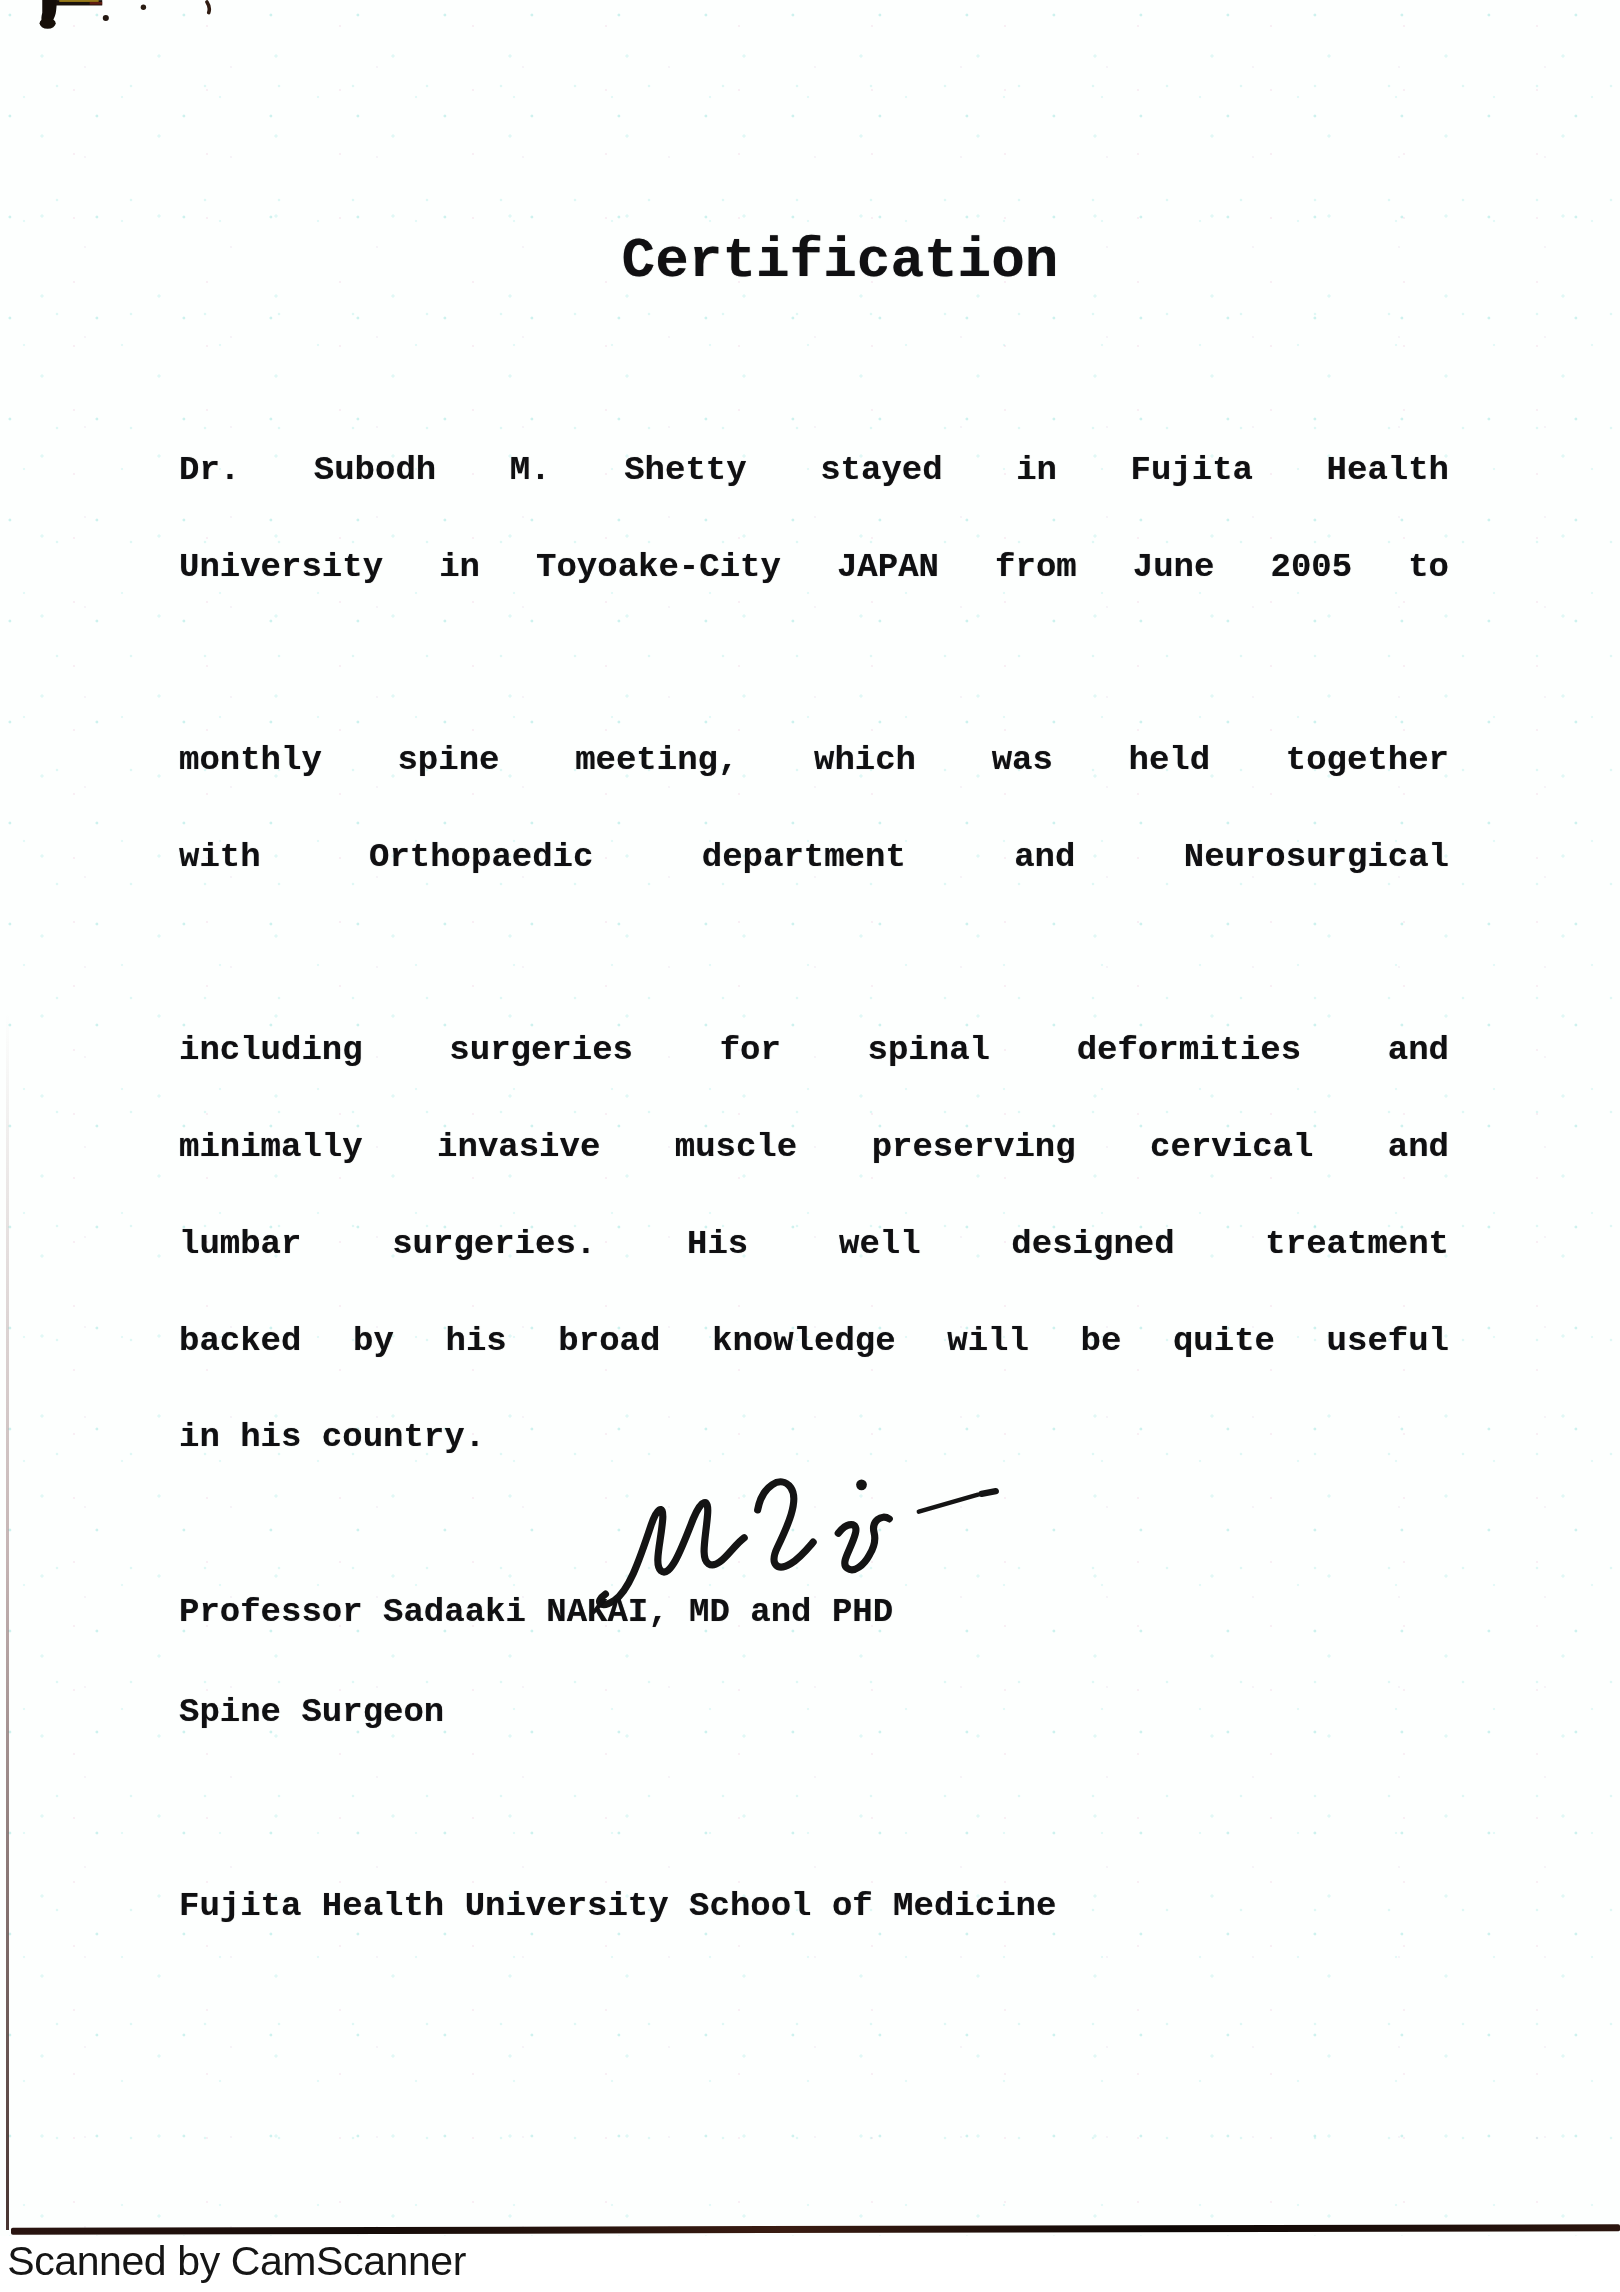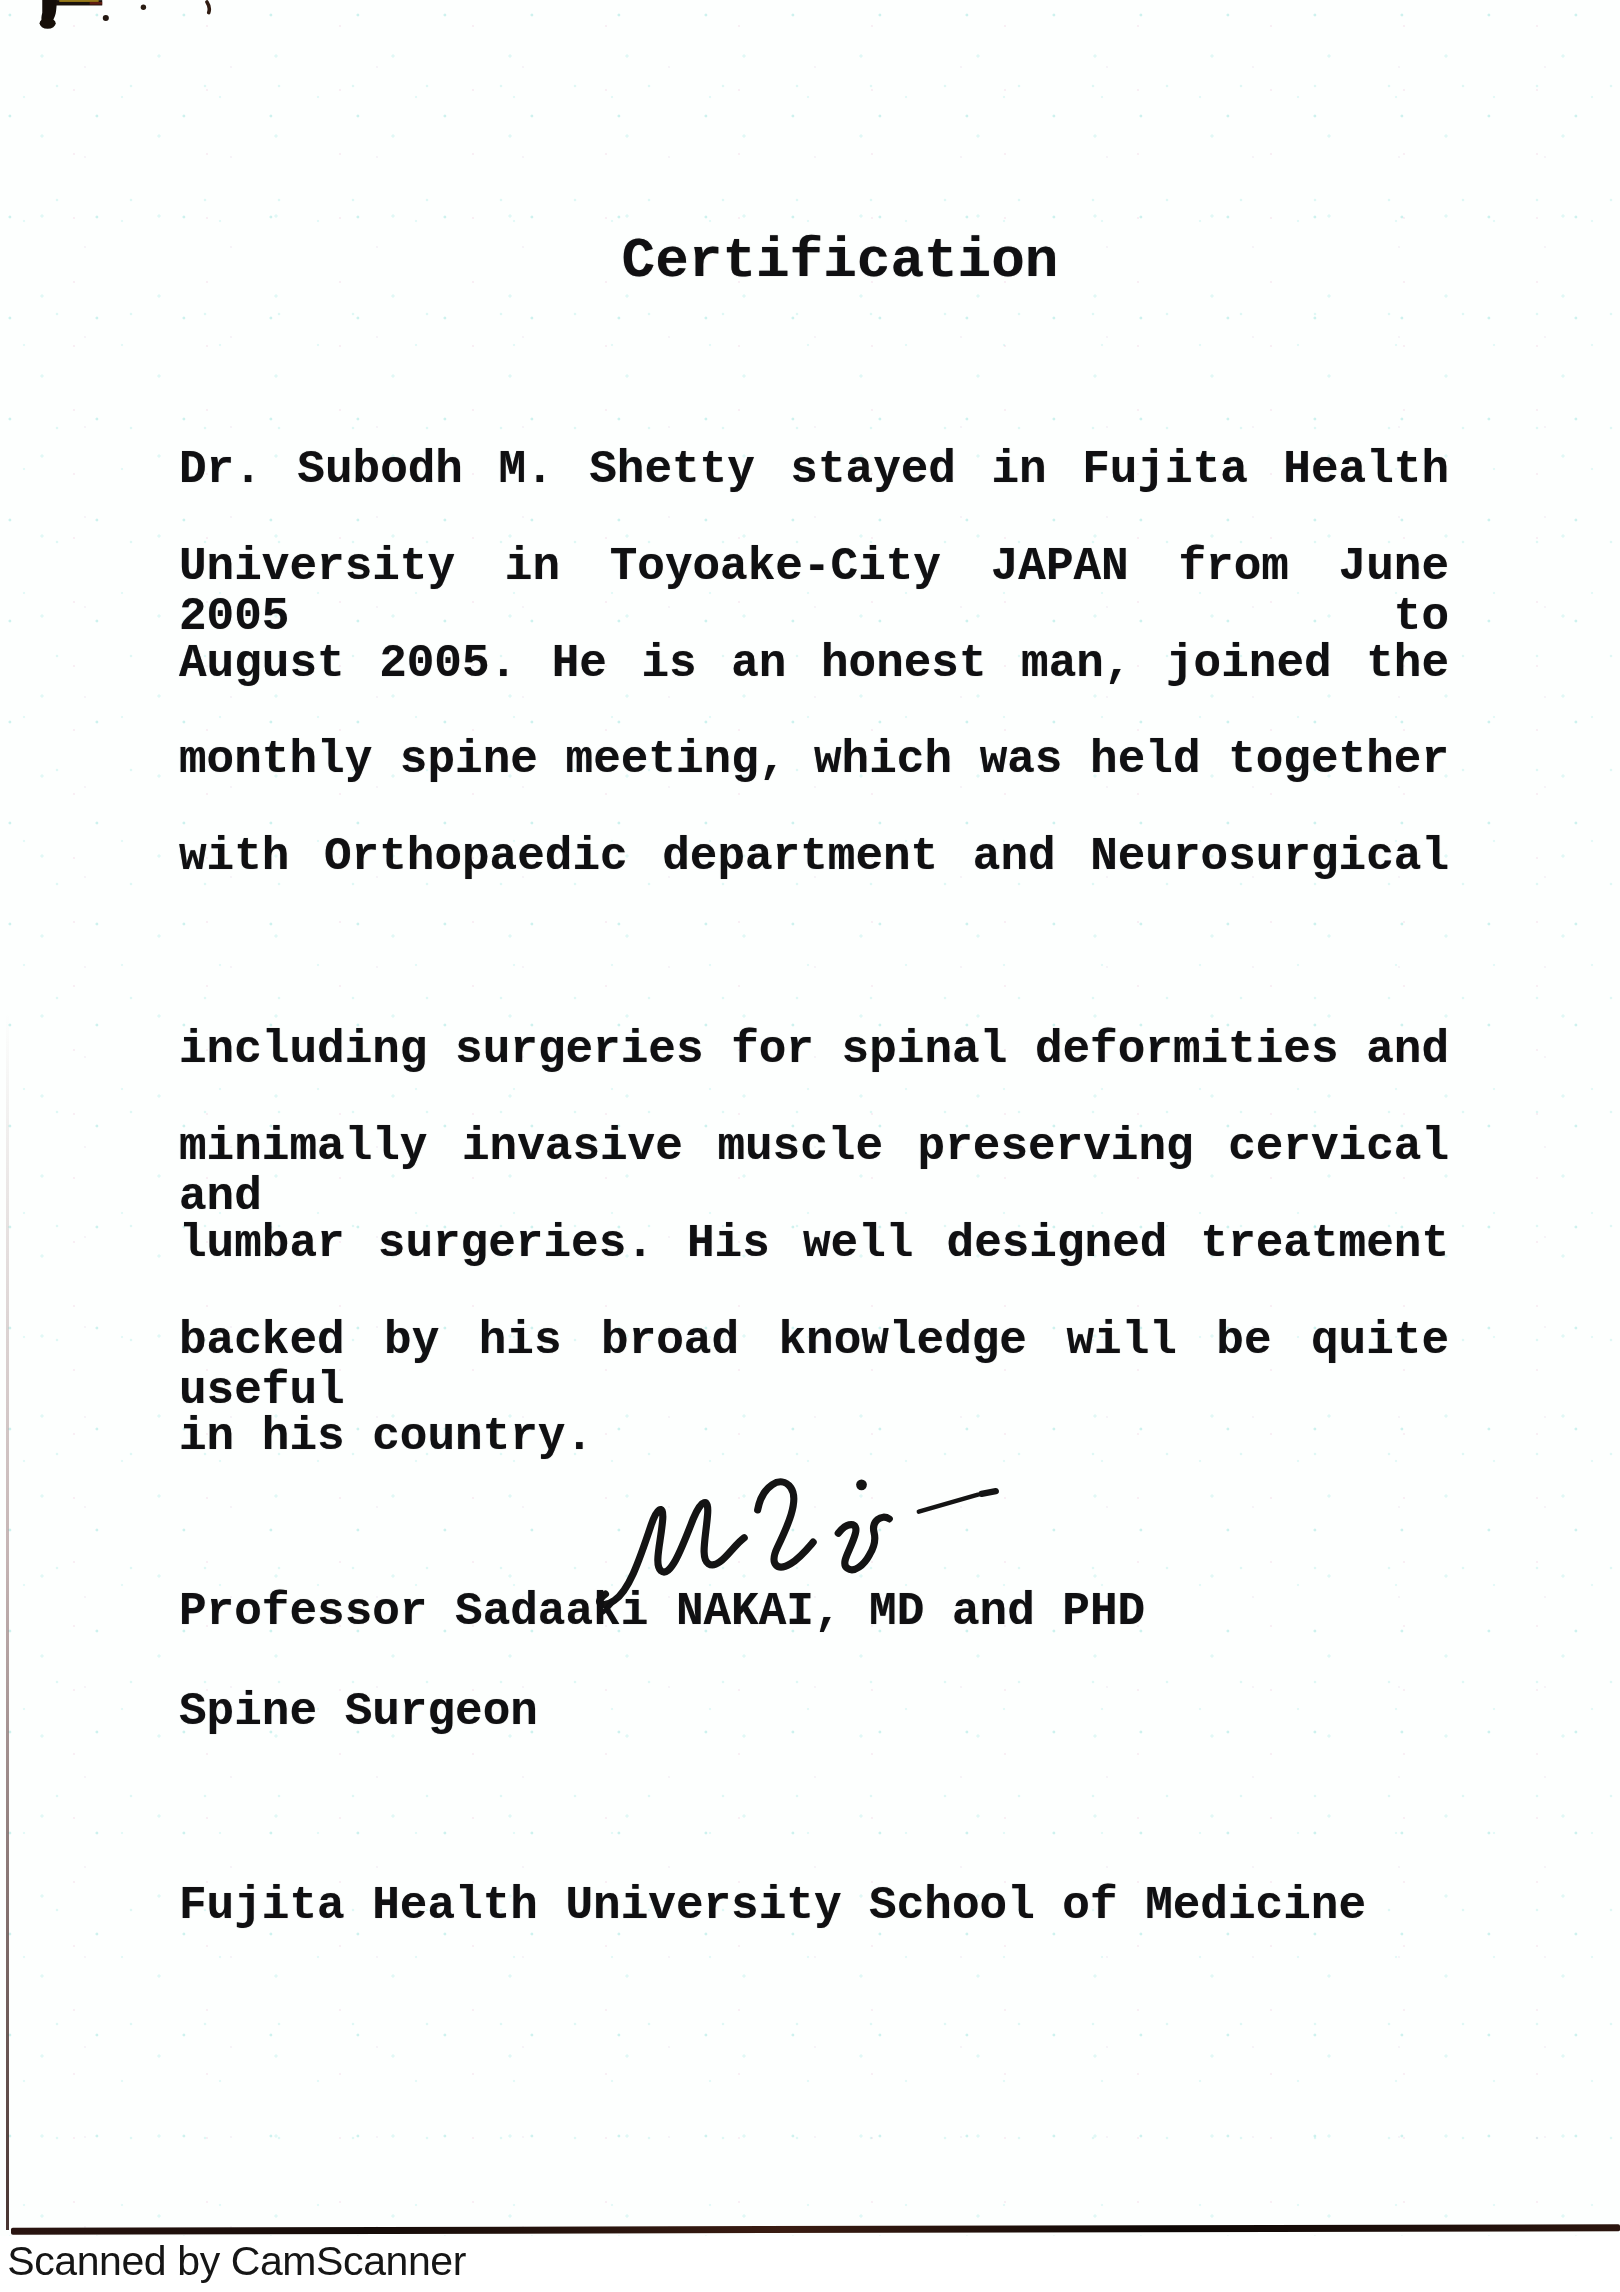--- a/index.html
+++ b/index.html
@@ -26,21 +26,21 @@
     position:absolute;top:229px;left:0;width:100%;
     text-align:center;transform:translateX(30px);
     font-family:"Liberation Mono","DejaVu Sans Mono",monospace;
     font-weight:700;font-size:56px;color:#101012;
     text-shadow:0 0 0.9px rgba(0,0,0,0.5);
     margin:0;
   }
   .line{
     position:absolute;left:179px;width:1270px;
     font-family:"Liberation Mono","DejaVu Sans Mono",monospace;
-    font-weight:700;font-size:46px;line-height:50px;color:#101012;
+    font-weight:700;font-size:34px;line-height:50px;color:#101012;
     text-shadow:0 0 0.9px rgba(0,0,0,0.45);
   }
   .just{text-align:justify;text-align-last:justify;}
   .sig-svg{position:absolute;left:591px;top:1458px;width:430px;height:154px;}
   .ink-svg{position:absolute;left:36px;top:0;width:179px;height:36px;}
   .edge-bottom{
     position:absolute;left:10.7px;top:2226px;width:1609px;height:7.2px;
     background:linear-gradient(90deg,#2a1410 0%,#140b08 22%,#3a1c12 48%,#0d0705 72%,#2b150e 100%);
     border-radius:1.8px;transform:rotate(-0.12deg);
   }
@@ -74,21 +74,20 @@
       <rect x="60" y="2" width="14" height="3" fill="#8a2418" opacity="0.6"></rect>
       <circle cx="78" cy="20" r="3.4" fill="#241811"></circle>
       <circle cx="120" cy="8" r="3" fill="#2a1c12"></circle>
       <path d="M191,2 q4,6 2,12" stroke="#301c12" stroke-width="4" fill="none" stroke-linecap="round"></path>
     </svg>
 
     <h1 class="title">Certification</h1>
 
     <div class="line just" style="top:445px">Dr. Subodh M. Shetty stayed in Fujita Health</div>
     <div class="line just" style="top:542px">University in Toyoake-City JAPAN from June 2005 to</div>
-    <div class="line just" style="top:639px">August 2005. He is an honest man, joined the</div>
     <div class="line just" style="top:735px">monthly spine meeting, which was held together</div>
     <div class="line just" style="top:832px">with Orthopaedic department and Neurosurgical</div>
     <div class="line just" style="top:1025px">including surgeries for spinal deformities and</div>
     <div class="line just" style="top:1122px">minimally invasive muscle preserving cervical and</div>
     <div class="line just" style="top:1219px">lumbar surgeries. His well designed treatment</div>
     <div class="line just" style="top:1316px">backed by his broad knowledge will be quite useful</div>
     <div class="line" style="top:1412px">in his country.</div>
 
     <svg class="sig-svg" viewBox="0 0 480 172">
       <g fill="none" stroke="#141414" stroke-linecap="round" stroke-linejoin="round">

